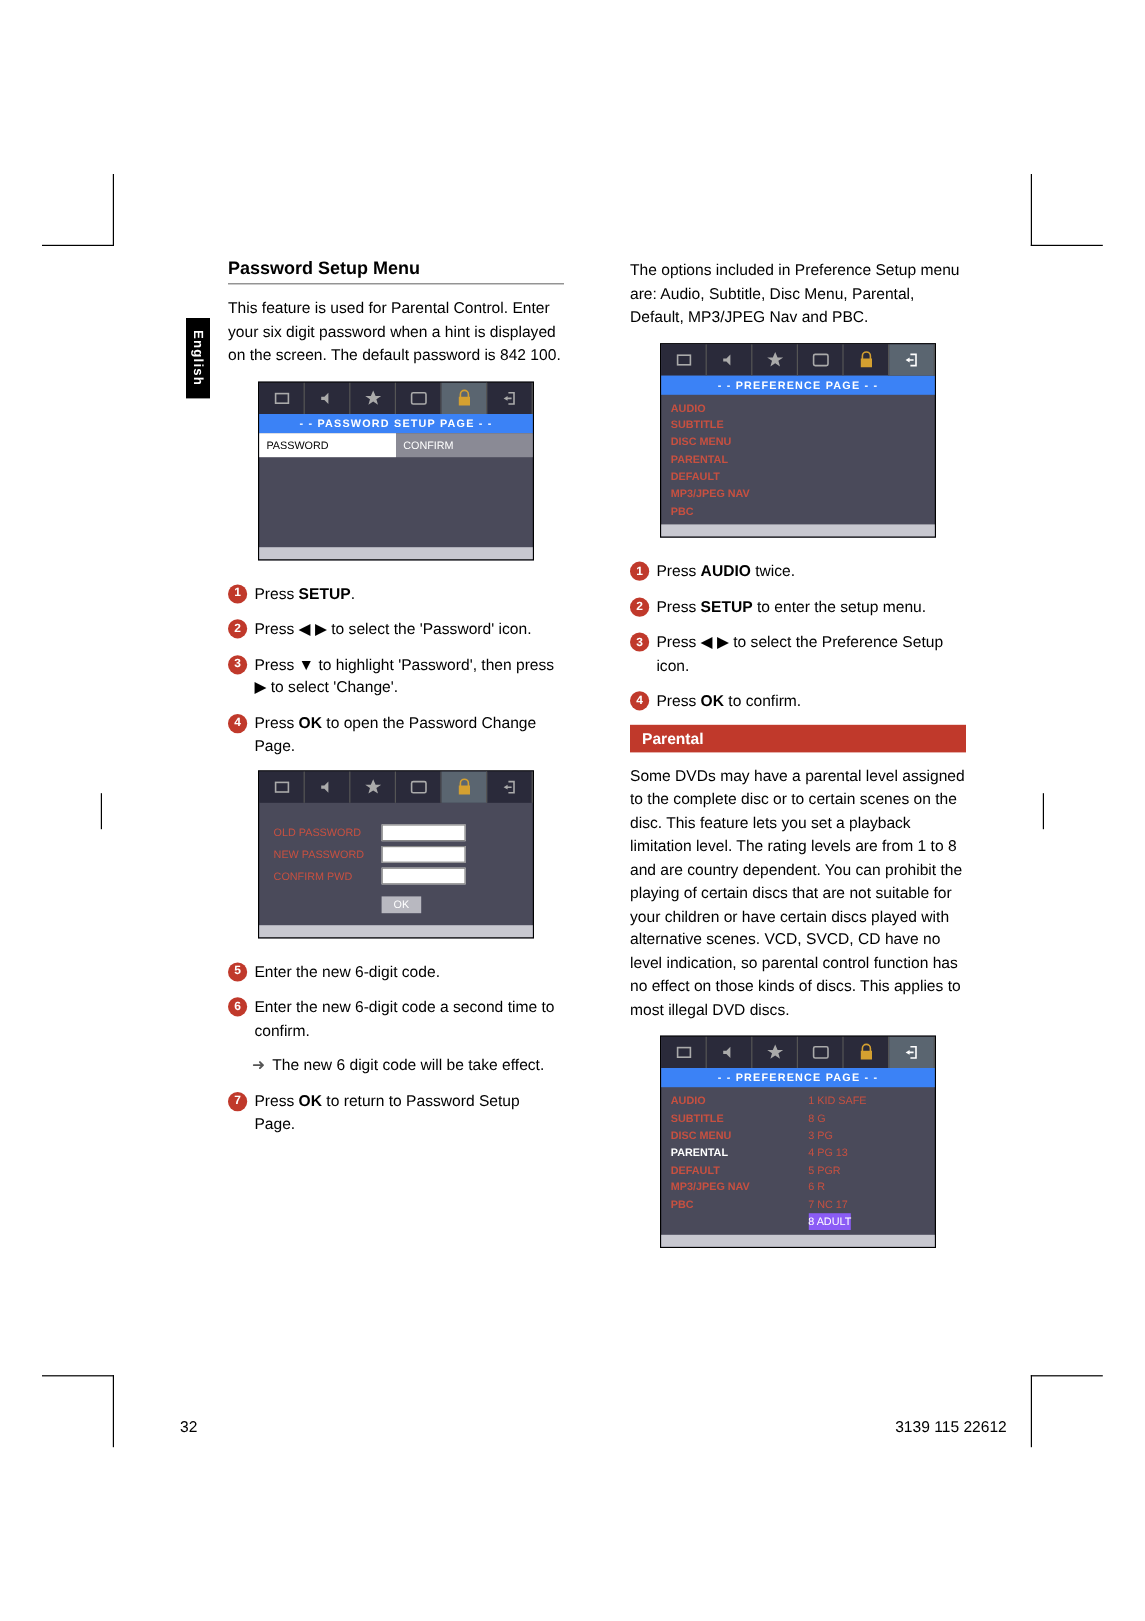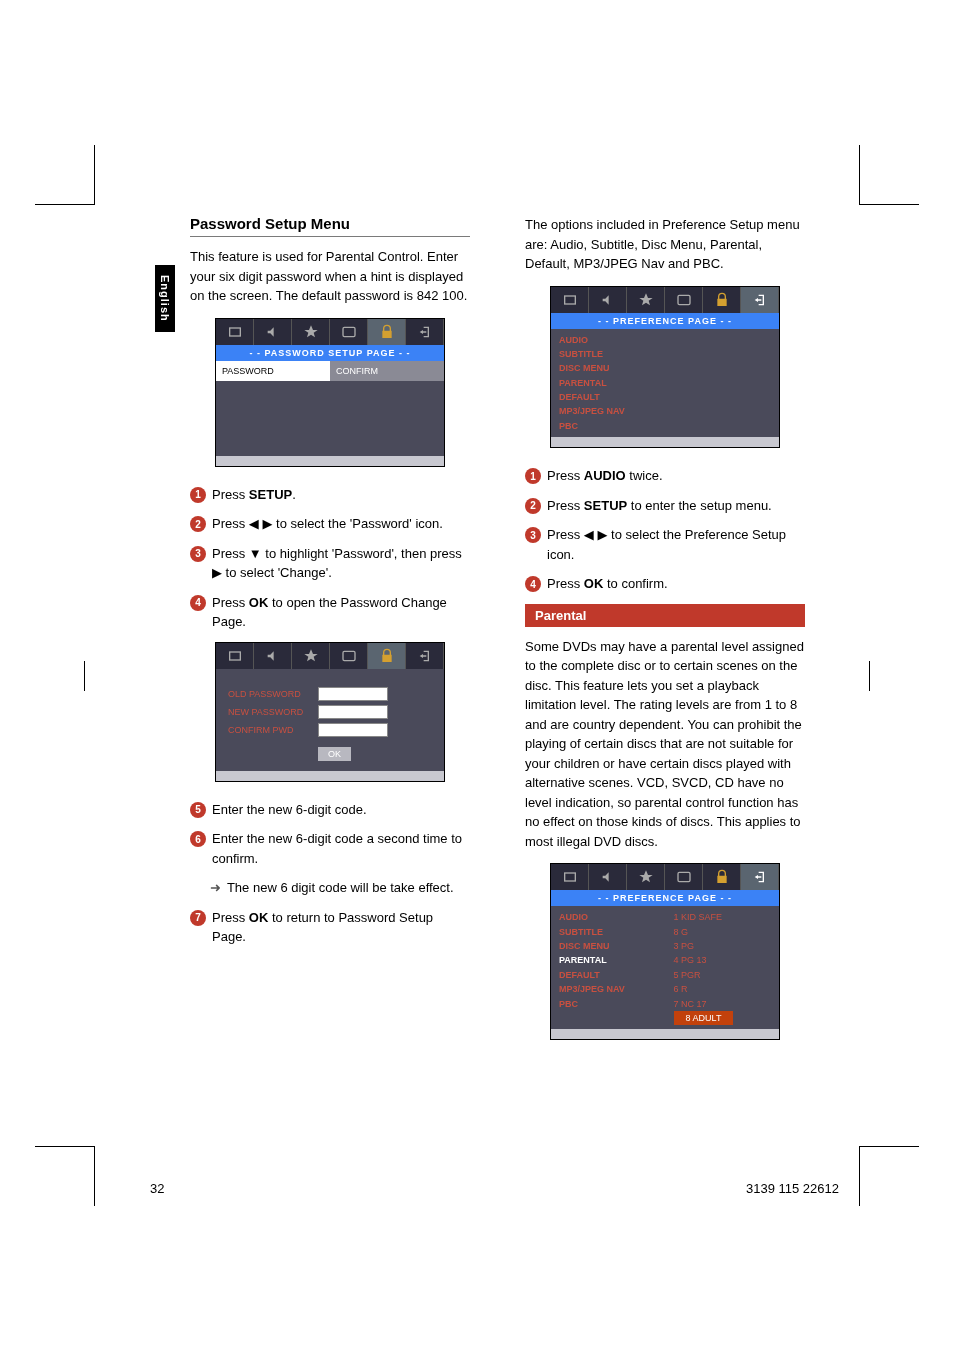--- a/index.html
+++ b/index.html
@@ -231,21 +231,21 @@
     .pref-right {
       width: 48%;
       padding: 4px 8px 4px 4px;
       font-size: 9px;
       font-weight: normal;
       line-height: 1.6;
       color: #c85040;
     }
     .pref-left .sel { color: #fff; }
     .pref-left .norm { color: #c85040; }
-    .pref-right .sel { background: #c2410c; color: #fff; display: inline-block; padding: 0 12px; }
+    .pref-right .sel { background: #8b5cf6; color: #fff; display: inline-block; padding: 0 0; }
     
     .pwd-change-body {
       padding: 18px 12px 10px 12px;
       font-size: 9px;
       font-weight: normal;
       color: #c85040;
     }
     .pwd-field-row {
       display: flex;
       align-items: center;

